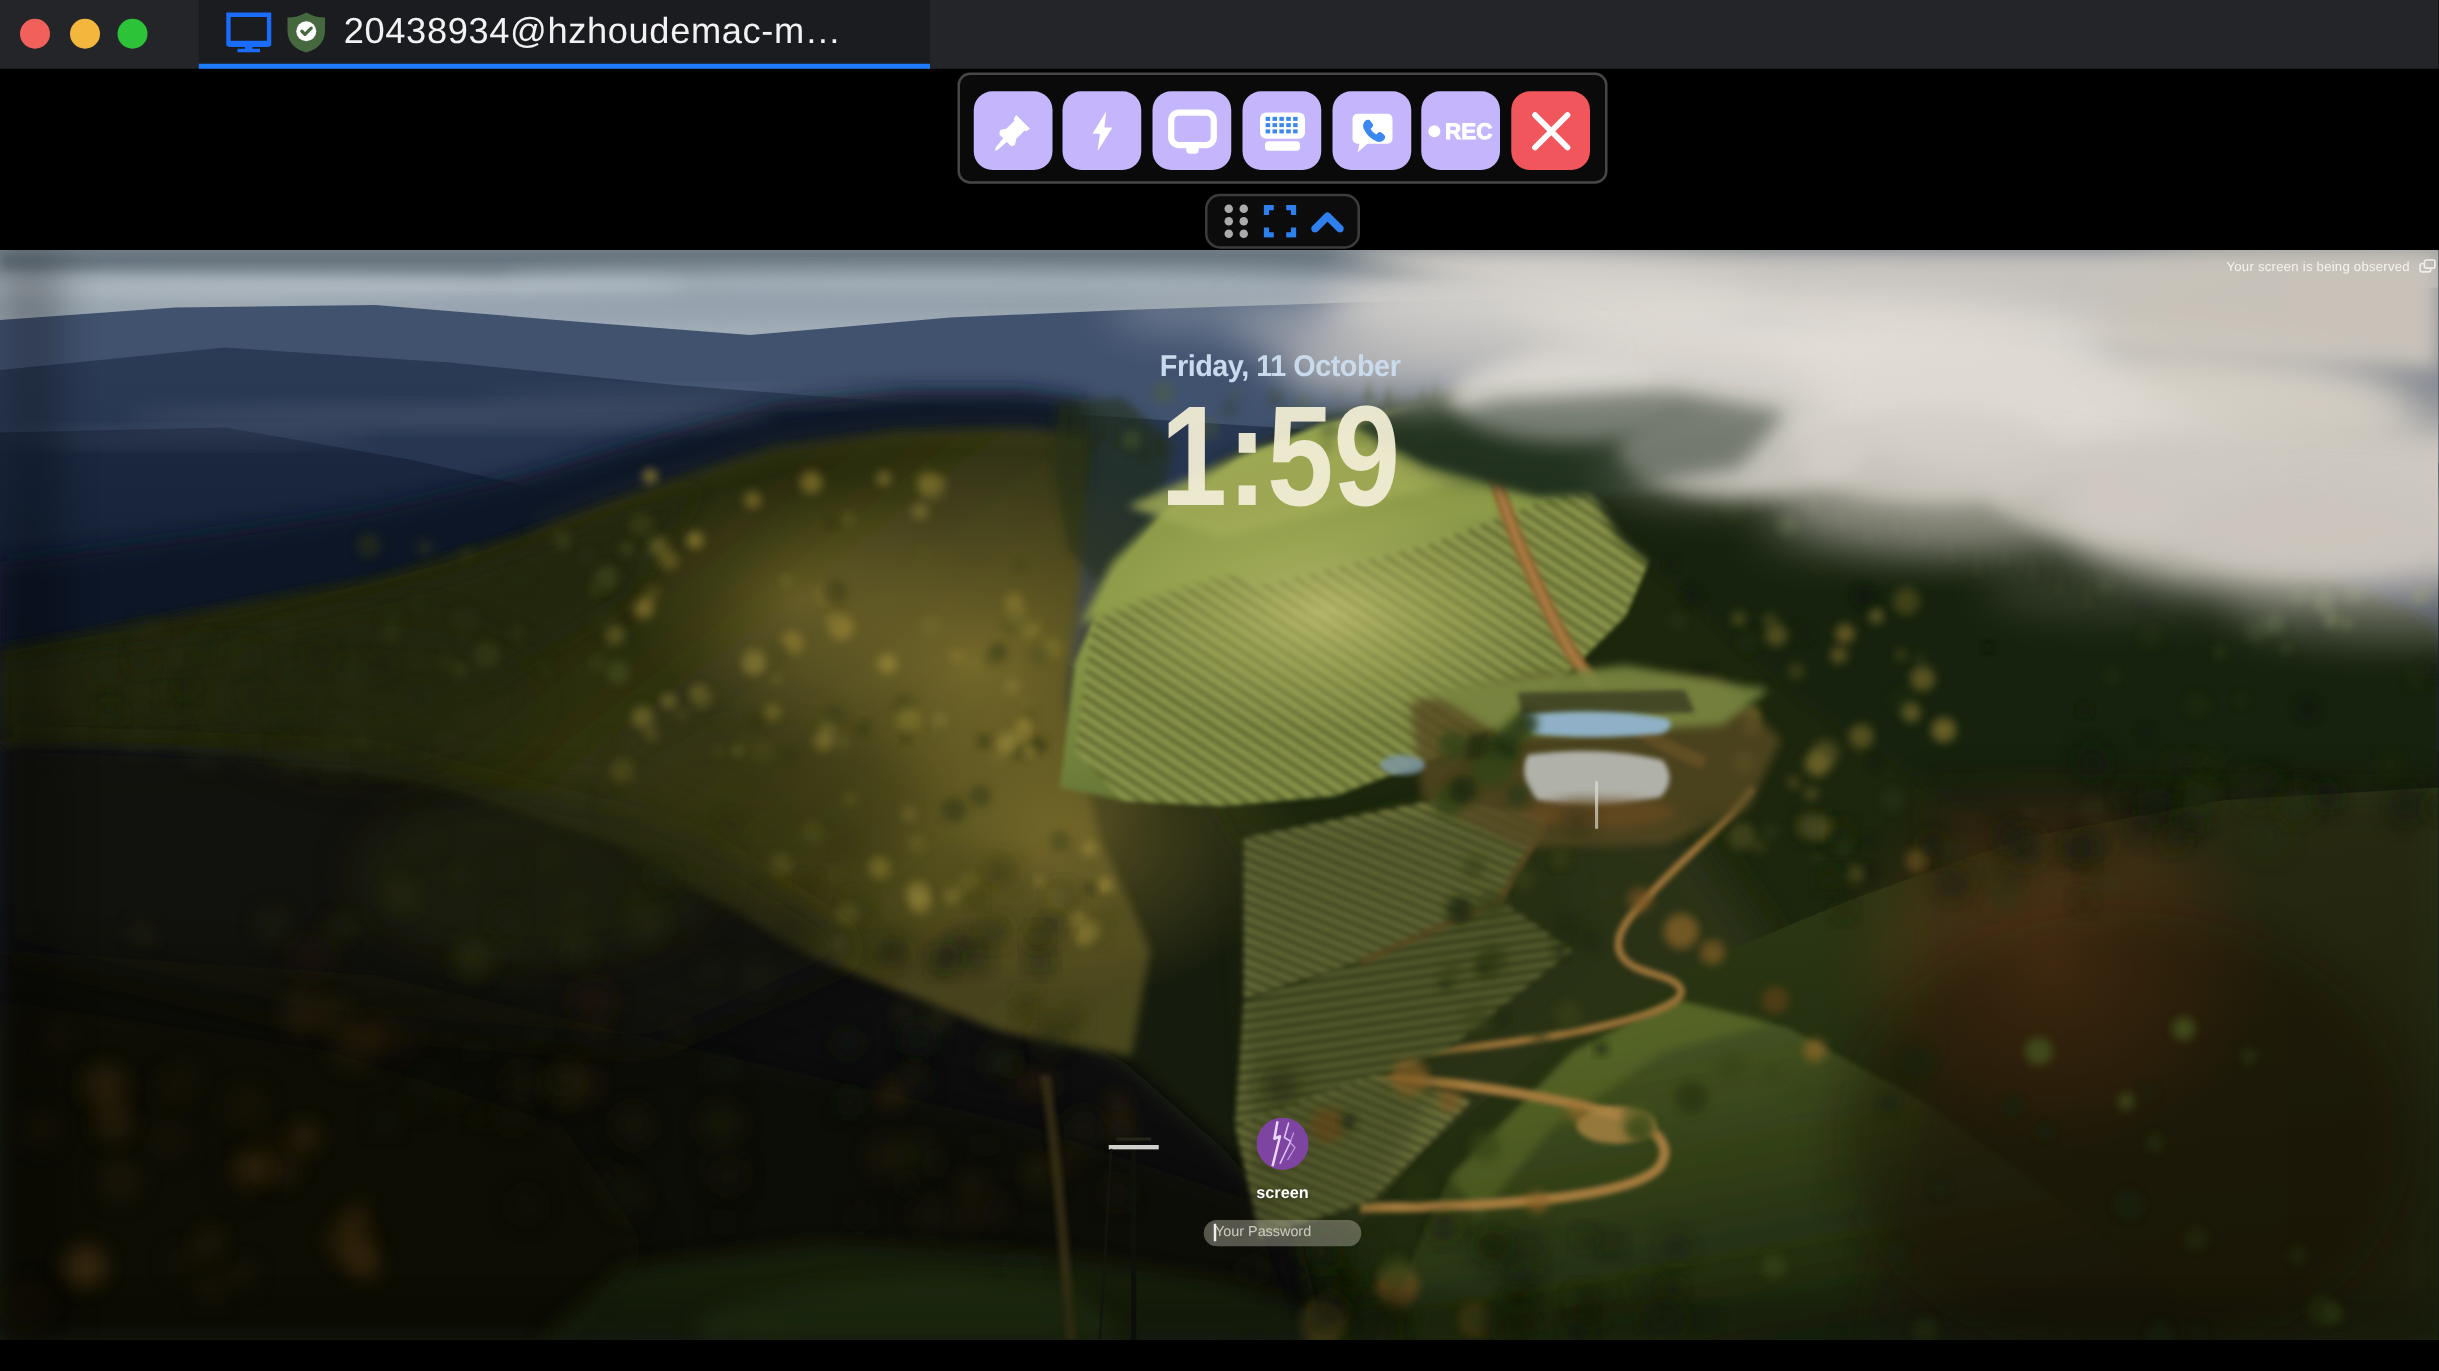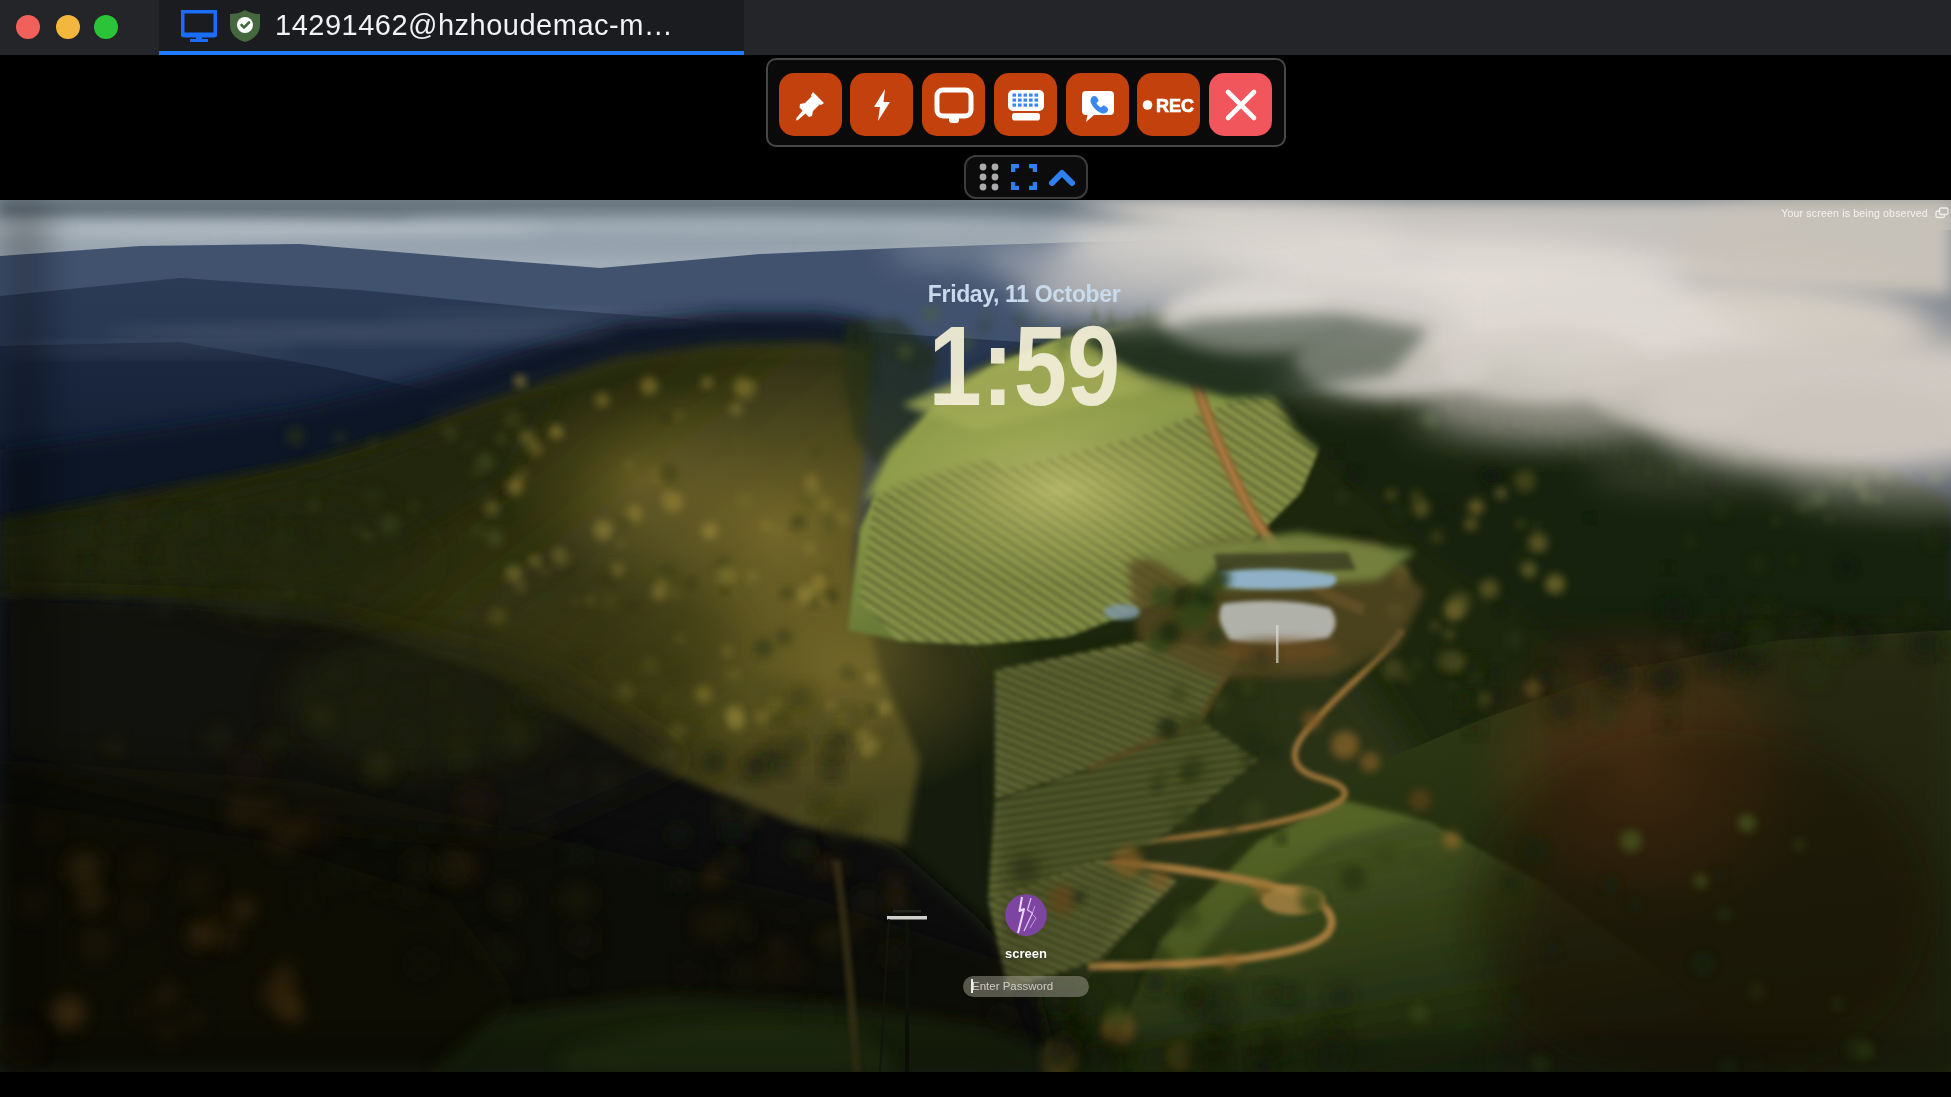--- a/index.html
+++ b/index.html
@@ -5,21 +5,21 @@
   html,body{margin:0;padding:0;background:#000;width:1951px;height:1097px;overflow:hidden;}
   body{font-family:"Liberation Sans", sans-serif;position:relative;}
   .abs{position:absolute;}
   
   #titlebar{left:0;top:0;width:1951px;height:55px;background:#232528;}
   .dot{position:absolute;top:15px;width:24px;height:24px;border-radius:50%;}
   #tab{position:absolute;left:159px;top:0;width:585px;height:51px;background:#1a1c1f;border-bottom:4px solid #1e7bfb;display:flex;align-items:center;}
   #tabtitle{color:#f2f2f4;font-size:29px;margin-left:14px;letter-spacing:0.5px;}
   
   #tb1{left:766px;top:58px;width:516px;height:85px;background:#0a0a0a;border:2px solid #474747;border-radius:10px;}
-  .tbtn{position:absolute;top:13px;width:63px;height:63px;border-radius:15px;background:#c2410c;display:flex;align-items:center;justify-content:center;}
+  .tbtn{position:absolute;top:13px;width:63px;height:63px;border-radius:15px;background:#c4b5fd;display:flex;align-items:center;justify-content:center;}
   
   #tb2{left:964px;top:155px;width:124px;height:44px;background:#0c0c0c;border:2px solid #3c3c3c;border-radius:12px;box-sizing:border-box;display:flex;align-items:center;justify-content:space-evenly;}
   
   #photo{left:0;top:200px;width:1951px;height:872px;overflow:hidden;background:#16202c;}
   
   #observed{right:2px;top:207px;color:rgba(248,247,244,0.92);font-size:10.5px;letter-spacing:0.2px;}
   #datetxt{left:0;top:280px;width:2048px;text-align:center;color:#c9daec;font-size:24px;font-weight:bold;letter-spacing:-0.4px;transform:scaleX(0.96);transform-origin:1026px 50%;}
   #clock{left:0;top:300px;width:2048px;text-align:center;color:#f1edd5;font-size:114px;font-weight:bold;letter-spacing:0px;opacity:0.95;transform:scaleX(0.84);transform-origin:1026px 50%;}
   #avatar{left:1005px;top:894px;width:42px;height:42px;border-radius:50%;overflow:hidden;}
   #uname{left:926px;top:946px;width:200px;text-align:center;color:#fff;font-size:13px;font-weight:bold;text-shadow:0 1px 3px rgba(0,0,0,.4);}
@@ -37,21 +37,21 @@
     <svg width="36" height="32" viewBox="0 0 36 32" style="margin-left:22px">
       <rect x="1" y="1" width="34" height="24" rx="2" fill="none" stroke="#1a6cfb" stroke-width="5"></rect>
       <rect x="15" y="25" width="6" height="5" fill="#1a6cfb"></rect>
       <rect x="9" y="29" width="18" height="3" fill="#1a6cfb"></rect>
     </svg>
     <svg width="32" height="34" viewBox="0 0 32 34" style="margin-left:12px">
       <path d="M16 1 C21 4 26 5 31 5 L31 16 C31 25 24 31 16 33 C8 31 1 25 1 16 L1 5 C6 5 11 4 16 1 Z" fill="#45683f"></path>
       <circle cx="16" cy="16" r="8" fill="#fff"></circle>
       <path d="M12.5 16 L15 18.5 L20 13.5" stroke="#45683f" stroke-width="2.6" fill="none" stroke-linecap="round" stroke-linejoin="round"></path>
     </svg>
-    <span id="tabtitle">14291462@hzhoudemac-m…</span>
+    <span id="tabtitle">20438934@hzhoudemac-m…</span>
   </div>
 </div>
 
 <div class="abs" id="tb1">
   <div class="tbtn" style="left:11px;">
     <svg width="40" height="40" viewBox="0 0 40 40">
         <g fill="#fff">
           <path d="M22 7 L33 18 L30 20 L28.5 19.5 L22 26 L21 31 L18 32 L8.5 22.5 L9 19 L14 18 L20.5 11.5 L20 10 Z"></path>
           <path d="M12 25 L15 28 L7 35 L5 35.5 L5.5 33 Z"></path>
         </g>
@@ -998,14 +998,14 @@
   <svg width="42" height="42" viewBox="0 0 42 42">
     <circle cx="21" cy="21" r="21" fill="#7d44a2"></circle>
     <path d="M17 3 L14.5 17 L19 15 L13 39" stroke="#ead9fb" stroke-width="2" fill="none" stroke-linejoin="round"></path>
     <path d="M26 4 L22.5 16 L27.5 19 L19 37" stroke="#dcc4f4" stroke-width="1.3" fill="none" stroke-linejoin="round"></path>
     <path d="M30 12 L27 20 L31 24 L25 34" stroke="#d0b4ec" stroke-width="1" fill="none" stroke-linejoin="round" opacity="0.8"></path>
   </svg>
 </div>
 <div class="abs" id="uname">screen</div>
 <div class="abs" id="pwfield">
     <span style="position:absolute;left:8px;top:3px;width:1.5px;height:14px;background:rgba(255,255,255,0.9);"></span>
-    <span id="pwtext">Enter Password</span>
+    <span id="pwtext">Your Password</span>
   </div>
 
 </body></html>

